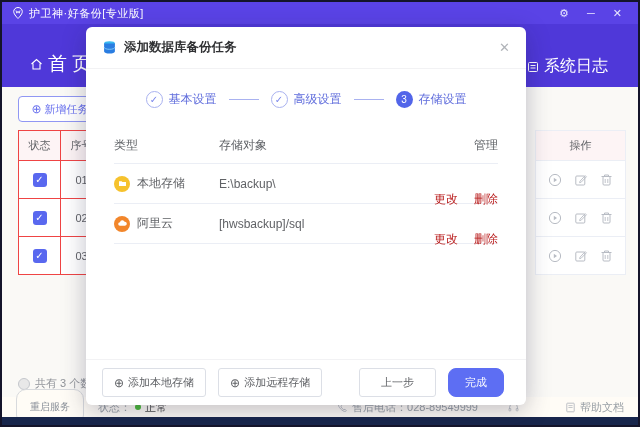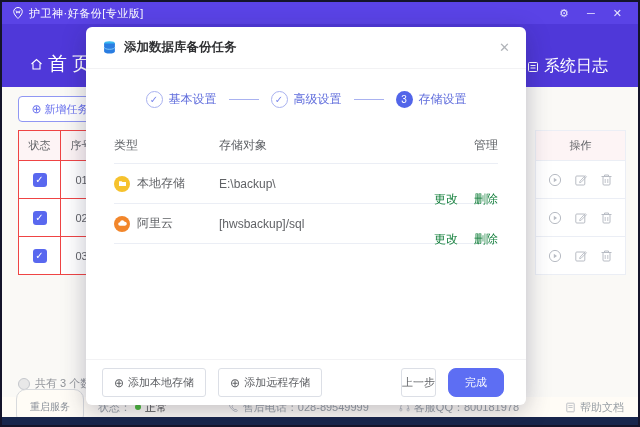--- a/index.html
+++ b/index.html
@@ -64,28 +64,28 @@
   .step-done .step-circle { border:1px solid #a9b2f0; color:#7a86ec; }
   .step-current .step-circle { background:#5265e9; color:#fff; }
   .step-line { width:30px; height:1px; background:#a9b2f0; }
 
   .storage-table { margin:20px 28px 0 28px; font-size:12px; color:#606266; }
   .st-row { display:flex; align-items:center; height:40px; border-bottom:1px solid #ebeef5; }
   .st-head { height:36px; color:#5f6266; }
   .st-col-type { width:105px; display:flex; align-items:center; gap:7px; }
   .st-col-target { flex:1; }
   .st-col-manage { width:80px; display:flex; gap:16px; justify-content:flex-end; }
-  .st-link { color:#15803d;margin-top:32px; }
+  .st-link { color:#b91c1c;margin-top:32px; }
   .type-badge { width:16px; height:16px; border-radius:50%; display:flex; align-items:center; justify-content:center; }
   .badge-yellow { background:#f6c22d; }
   .badge-orange { background:#f2862b; }
 
   .modal-footer { position:absolute; left:0; bottom:0; width:100%; height:46px; border-top:1px solid #f2f2f4; display:flex; align-items:center; padding:0 16px; gap:12px; }
   .btn-outline { background:#fff; border:1px solid #dcdfe6; border-radius:3px; color:#606266; font-size:11px; padding:6px 11px; display:flex; align-items:center; gap:4px; }
-  .btn-prev { margin-left:auto; padding:6px 0;font-family:Liberation Mono, monospace; }
+  .btn-prev { margin-left:auto; padding:6px 21px;font-family:Liberation Mono, monospace; }
   .btn-finish { background:#5d6ef3; border:1px solid #5d6ef3; border-radius:8px; color:#fff; font-size:11px; padding:6px 16px; margin-right:6px; }
 
   .plus-glyph { font-size:12px; line-height:1; color:inherit; }
 </style>
 </head>
 <body>
 
 <div class="window">
 
   <div class="titlebar">
@@ -228,21 +228,20 @@
           <path d="M2 1.5 C1.3 2.2 1.2 3.6 2.4 5.4 C3.6 7.2 5.6 8.9 7.2 9.4 C8.2 9.7 9 9.4 9.4 8.8 L8 7.2 L6.8 7.8 C5.8 7.2 4.4 5.8 3.9 4.8 L4.6 3.7 L3.2 2 Z" fill="none" stroke="#b5b9bf" stroke-width="0.9"></path>
         </svg>
       <span>售后电话：028-89549999</span>
     </div>
     <div class="sb-item sb-qq">
       <svg width="11" height="11" viewBox="0 0 11 11">
           <path d="M1.5 7 V5.5 a4 4 0 0 1 8 0 V7" fill="none" stroke="#b5b9bf" stroke-width="0.9"></path>
           <rect x="1" y="6.2" width="1.8" height="2.8" rx="0.8" fill="none" stroke="#b5b9bf" stroke-width="0.8"></rect>
           <rect x="8.2" y="6.2" width="1.8" height="2.8" rx="0.8" fill="none" stroke="#b5b9bf" stroke-width="0.8"></rect>
         </svg>
-      <span>客服QQ：800181978</span>
     </div>
     <div class="sb-item sb-help">
       <svg width="11" height="11" viewBox="0 0 11 11">
           <rect x="1.8" y="1.2" width="7.4" height="8.6" rx="0.6" fill="none" stroke="#b5b9bf" stroke-width="0.9"></rect>
           <path d="M3.4 3.6 H7.6 M3.4 5.5 H7.6" stroke="#b5b9bf" stroke-width="0.8"></path>
         </svg>
       <span>帮助文档</span>
     </div>
   </div>
 

